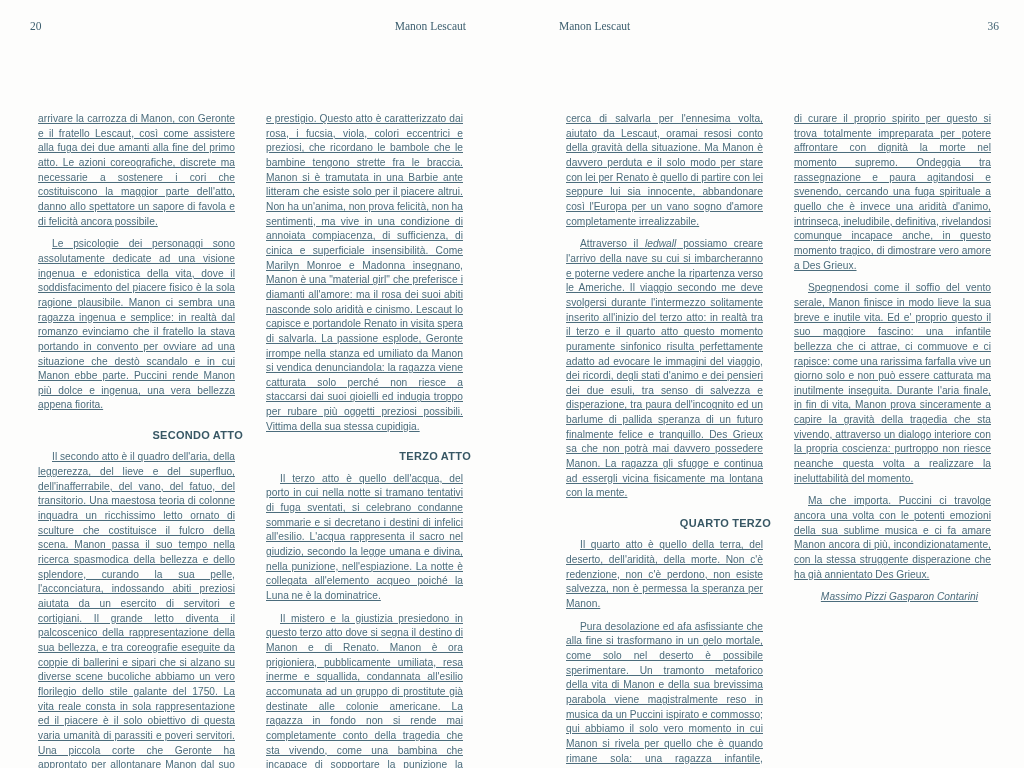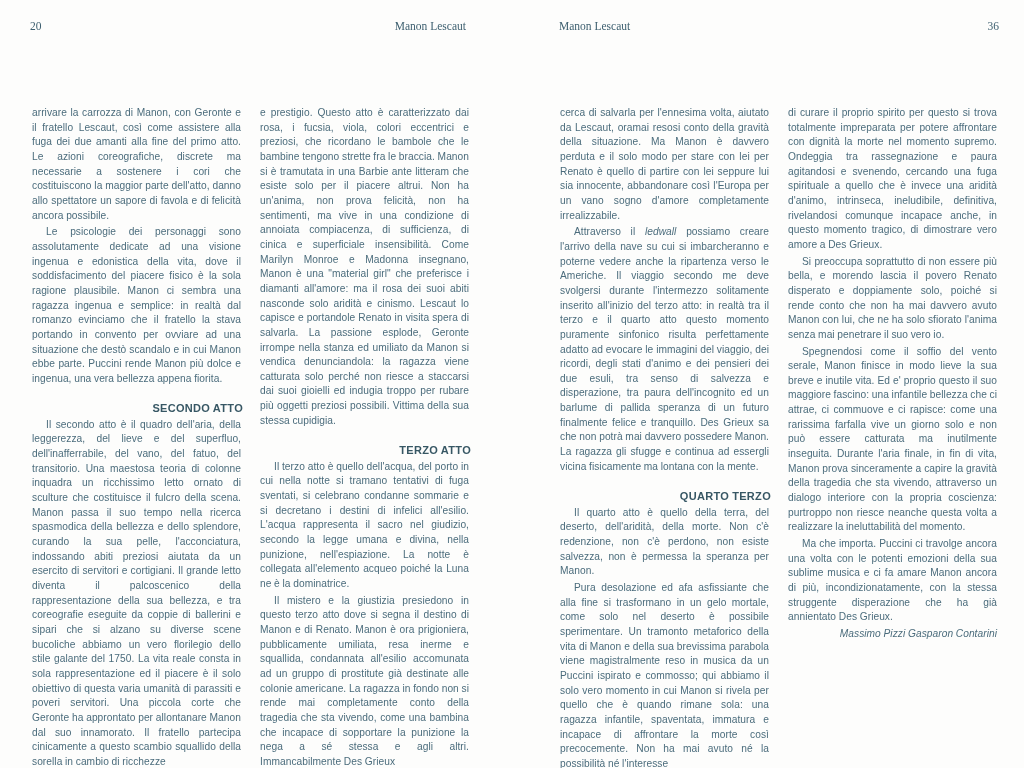--- a/index.html
+++ b/index.html
@@ -42,40 +42,41 @@
     hyphens: auto;
     -webkit-hyphens: auto;
     word-spacing: -0.2px;
   }
   .col-1 { left: 30px; }
   .col-2 { left: 258px; }
   .col-3 { left: 558px; }
   .col-4 { left: 786px; }
 
   .col p {
-    margin: 2px;
+    margin: 8px;
     text-indent: 14px;
+    text-decoration: underline;
   }
   .col p.noindent { text-indent: 0; }
 
   .act-heading {
     margin: 14.65px 0 0 0;
     font-size: 11px;
     line-height: 14.65px;
     font-weight: bold;
     color: #375764;
     letter-spacing: 0.3px;
     text-align: right;
   }
   .ital { font-style: italic; }
   .signature {
     margin-top: 29.3px;
     font-style: italic;
     text-indent: 14px;
-    text-align: right;
+    text-align: center;
     color: #4b6c7c;
   }
 </style>
 </head>
 <body>
 
 <div class="spread">
 
   <span class="runhead pagenum-left">20</span>
   <span class="runhead title-left">Manon Lescaut</span>
@@ -99,19 +100,18 @@
   <div class="col col-3">
     <p class="noindent">cerca di salvarla per l'ennesima volta, aiutato da Lescaut, oramai resosi conto della gravità della situazione. Ma Manon è davvero perduta e il solo modo per stare con lei per Renato è quello di partire con lei seppure lui sia innocente, abbandonare così l'Europa per un vano sogno d'amore completamente irrealizzabile.</p>
     <p><span>Attraverso il </span><span class="ital">ledwall</span><span> possiamo creare l'arrivo della nave su cui si imbarcheranno e poterne vedere anche la ripartenza verso le Americhe. Il viaggio secondo me deve svolgersi durante l'intermezzo solitamente inserito all'inizio del terzo atto: in realtà tra il terzo e il quarto atto questo momento puramente sinfonico risulta perfettamente adatto ad evocare le immagini del viaggio, dei ricordi, degli stati d'animo e dei pensieri dei due esuli, tra senso di salvezza e disperazione, tra paura dell'incognito ed un barlume di pallida speranza di un futuro finalmente felice e tranquillo. Des Grieux sa che non potrà mai davvero possedere Manon. La ragazza gli sfugge e continua ad essergli vicina fisicamente ma lontana con la mente.</span></p>
     <h3 class="act-heading">QUARTO TERZO</h3>
     <p>Il quarto atto è quello della terra, del deserto, dell'aridità, della morte. Non c'è redenzione, non c'è perdono, non esiste salvezza, non è permessa la speranza per Manon.</p>
     <p>Pura desolazione ed afa asfissiante che alla fine si trasformano in un gelo mortale, come solo nel deserto è possibile sperimentare. Un tramonto metaforico della vita di Manon e della sua brevissima parabola viene magistralmente reso in musica da un Puccini ispirato e commosso; qui abbiamo il solo vero momento in cui Manon si rivela per quello che è quando rimane sola: una ragazza infantile, spaventata, immatura e incapace di affrontare la morte così precocemente. Non ha mai avuto né la possibilità né l'interesse</p>
   </div>
 
   <div class="col col-4">
     <p class="noindent">di curare il proprio spirito per questo si trova totalmente impreparata per potere affrontare con dignità la morte nel momento supremo. Ondeggia tra rassegnazione e paura agitandosi e svenendo, cercando una fuga spirituale a quello che è invece una aridità d'animo, intrinseca, ineludibile, definitiva, rivelandosi comunque incapace anche, in questo momento tragico, di dimostrare vero amore a Des Grieux.</p>
-    <p>Si preoccupa soprattutto di non essere più bella, e morendo lascia il povero Renato disperato e doppiamente solo, poiché si rende conto che non ha mai davvero avuto Manon con lui, che ne ha solo sfiorato l'anima senza mai penetrare il suo vero io.</p>
     <p>Spegnendosi come il soffio del vento serale, Manon finisce in modo lieve la sua breve e inutile vita. Ed e' proprio questo il suo maggiore fascino: una infantile bellezza che ci attrae, ci commuove e ci rapisce: come una rarissima farfalla vive un giorno solo e non può essere catturata ma inutilmente inseguita. Durante l'aria finale, in fin di vita, Manon prova sinceramente a capire la gravità della tragedia che sta vivendo, attraverso un dialogo interiore con la propria coscienza: purtroppo non riesce neanche questa volta a realizzare la ineluttabilità del momento.</p>
     <p>Ma che importa. Puccini ci travolge ancora una volta con le potenti emozioni della sua sublime musica e ci fa amare Manon ancora di più, incondizionatamente, con la stessa struggente disperazione che ha già annientato Des Grieux.</p>
     <p class="signature">Massimo Pizzi Gasparon Contarini</p>
   </div>
 
 </div>
 
 </body></html>

